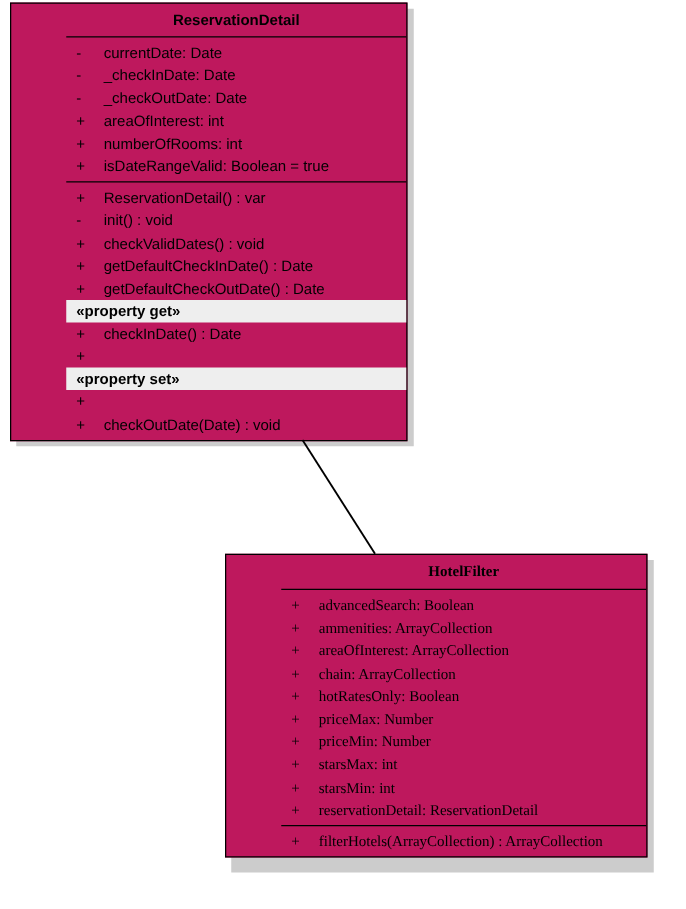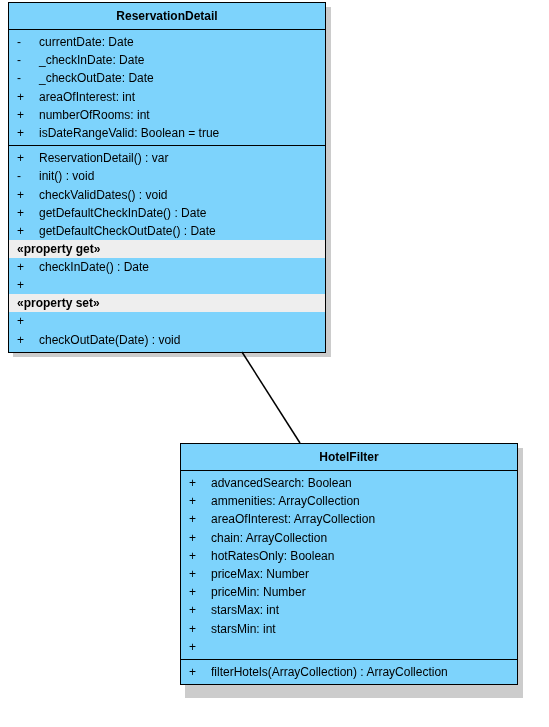--- a/index.html
+++ b/index.html
@@ -8,22 +8,23 @@
     padding: 0;
     background: #fff;
     font-family: Arial, Helvetica, sans-serif;
     font-size: 12px;
     width: 549px;
     height: 727px;
     position: relative;
   }
   .class-box {
     position: absolute;
-    background: #7dd3fc;
+    background: #be185d;
     border: 1.5px solid #000;
+    padding-left: 44px;
   }
   .shadow {
     position: absolute;
     background: #ccc;
   }
   .class-name {
     text-align: center;
     font-weight: bold;
     padding: 6px 4px;
     border-bottom: 1.5px solid #000;
@@ -130,21 +131,21 @@
       </div>
     <div class="row">
         <span class="vis">+</span>
         <span class="txt">checkOutDate(Date) : void</span>
       </div>
   </div>
 </div>
 
 <div class="shadow" style="left:185px; top:448px; width:338px; height:250px;"></div>
 
-<div class="class-box" style="left:180px; top:443px; width:338px;">
+<div class="class-box" style="left:180px; top:443px; width:338px;font-family:Liberation Serif, serif;">
   <div class="class-name">HotelFilter</div>
 
   <div class="section">
     <div class="row">
         <span class="vis">+</span>
         <span class="txt">advancedSearch:  Boolean</span>
       </div>
     <div class="row">
         <span class="vis">+</span>
         <span class="txt">ammenities:  ArrayCollection</span>
@@ -172,20 +173,21 @@
     <div class="row">
         <span class="vis">+</span>
         <span class="txt">starsMax:  int</span>
       </div>
     <div class="row">
         <span class="vis">+</span>
         <span class="txt">starsMin:  int</span>
       </div>
     <div class="row">
         <span class="vis">+</span>
+        <span class="txt">reservationDetail:  ReservationDetail</span>
       </div>
   </div>
 
   <div class="section last">
     <div class="row">
         <span class="vis">+</span>
         <span class="txt">filterHotels(ArrayCollection) : ArrayCollection</span>
       </div>
   </div>
 </div>

